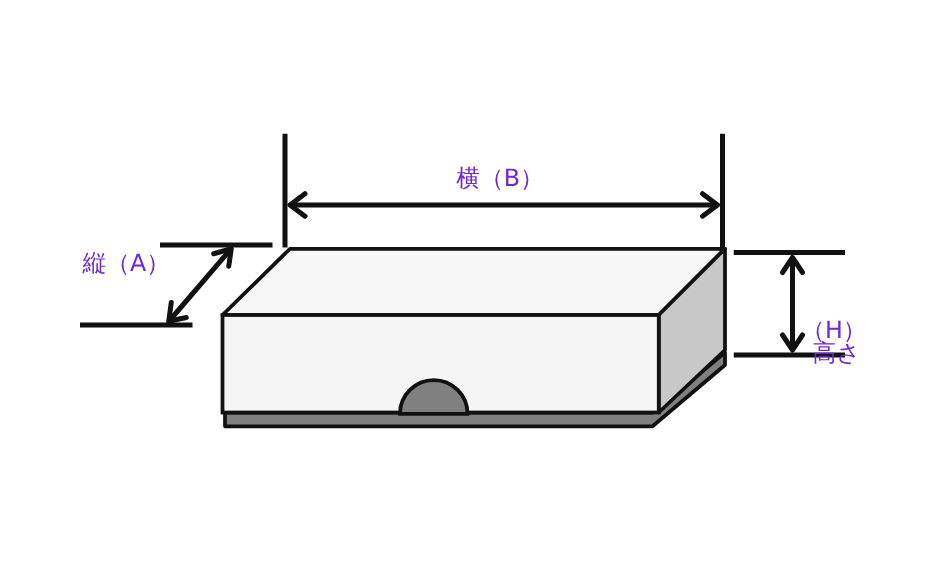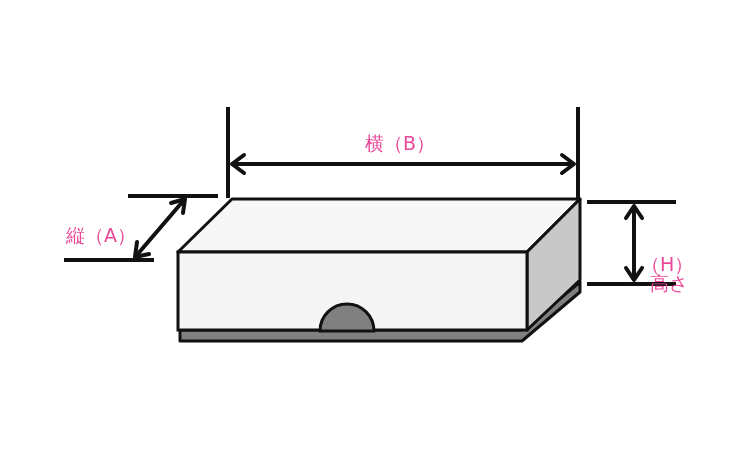--- a/index.html
+++ b/index.html
@@ -1,18 +1,18 @@
 <!DOCTYPE html>
 <html><head>
   <meta charset="utf-8">
   <style>
     html, body { margin: 0; padding: 0; background: #ffffff; }
     body { width: 750px; height: 450px; position: relative; overflow: hidden; }
     svg { position: absolute; left: 0; top: 0; }
-    .lbl { position: absolute; font-family: "DejaVu Sans", sans-serif; font-size: 19px; color: #ec4899; white-space: nowrap; line-height: 1; }
+    .lbl { position: absolute; font-family: "DejaVu Sans", sans-serif; font-size: 19px; color: #6d28d9; white-space: nowrap; line-height: 1; }
   </style>
 </head>
 <body>
 
 <svg width="750" height="450" viewBox="0 0 750 450">
 
   <g>
     <polygon points="180,330 522,330 580,282 580,292 522,341 180,341" fill="#808080" stroke="#111" stroke-width="3" stroke-linejoin="round"></polygon>
   </g>
 
@@ -43,15 +43,15 @@
   <g>
     <line x1="587" y1="202" x2="676" y2="202" stroke="#111" stroke-width="4"></line>
     <line x1="587" y1="284" x2="676" y2="284" stroke="#111" stroke-width="4"></line>
     <line x1="634" y1="206" x2="634" y2="280" stroke="#111" stroke-width="4"></line>
     <polyline points="626,218 634,206 642,218" fill="none" stroke="#111" stroke-width="4" stroke-linecap="round" stroke-linejoin="round"></polyline>
     <polyline points="626,268 634,280 642,268" fill="none" stroke="#111" stroke-width="4" stroke-linecap="round" stroke-linejoin="round"></polyline>
   </g>
 </svg>
 
 <div class="lbl" style="left:365px; top:134px;">横（B）</div>
-<div class="lbl" style="left:66px; top:226px;">縦（A）</div>
+<div class="lbl" style="left:66px; top:202px;">縦（A）</div>
 <div class="lbl" style="left:650px; top:226px;margin-top:48px;">高さ</div>
 <div class="lbl" style="left:641px; top:255px;">（H）</div>
 
 </body></html>

